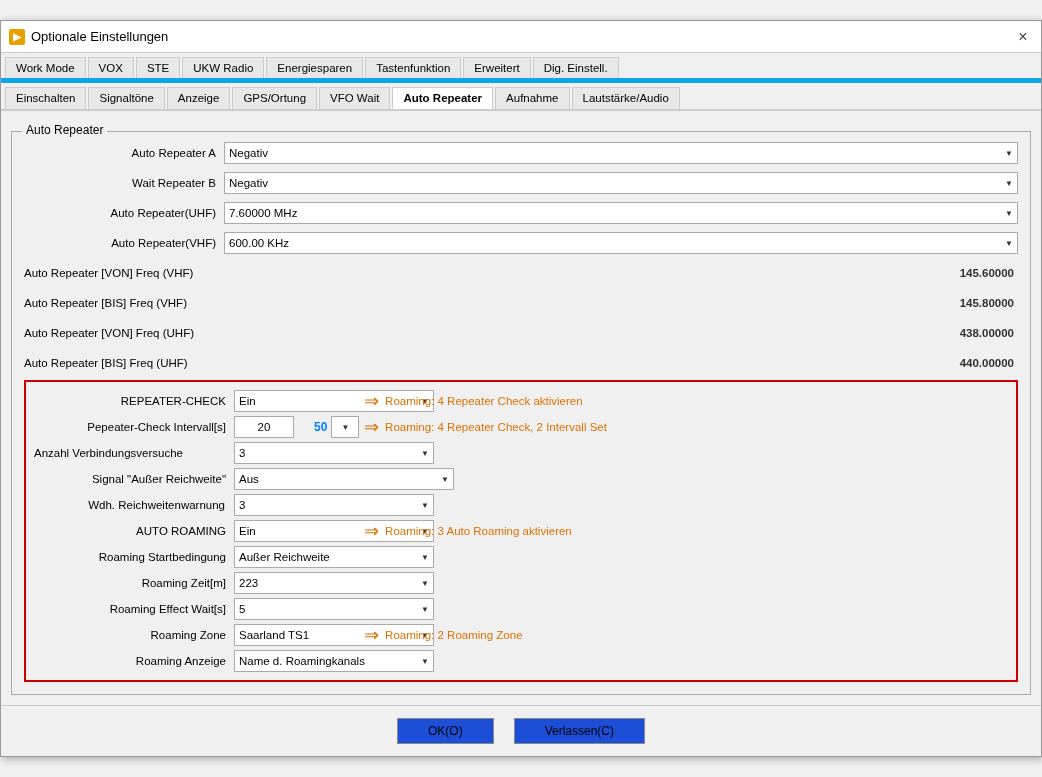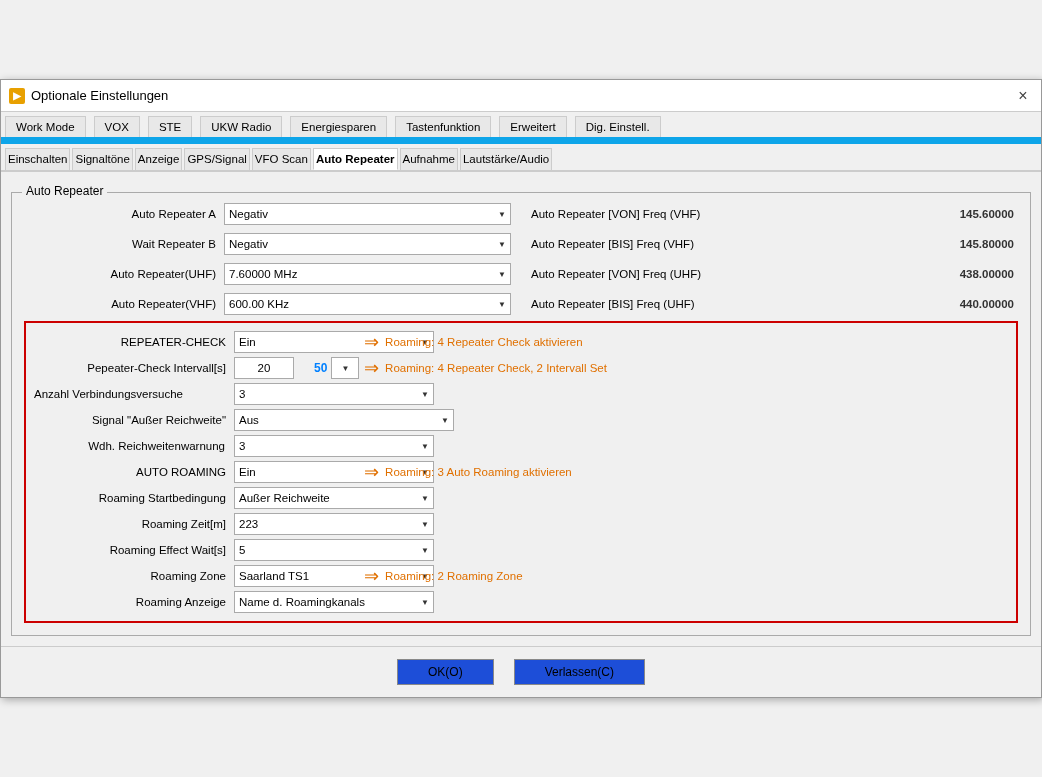--- a/index.html
+++ b/index.html
@@ -54,42 +54,42 @@
       cursor: pointer;
       display: flex;
       align-items: center;
       justify-content: center;
       font-size: 16px;
       color: #444;
     }
     .tabs-row {
       display: flex;
       background: #f0f0f0;
-      border-bottom: 7px solid #0ea5e9;
+      border-bottom: 5px solid #0ea5e9;
       padding: 4px 4px 0 4px;
-      gap: 8px;
+      gap: 2px;
     }
     .tab {
       padding: 4px 10px;
       border: 1px solid #ccc;
       background: #e8e8e8;
       cursor: pointer;
       font-size: 11.5px;
       border-bottom: none;
       white-space: nowrap;
     }
     .tabs-row2 {
       display: flex;
       background: #f0f0f0;
       border-bottom: 2px solid #ccc;
       padding: 4px 4px 0 4px;
       gap: 2px;
     }
     .tab2 {
-      padding: 4px 2px;
+      padding: 4px 10px;
       border: 1px solid #ccc;
       background: #e8e8e8;
       cursor: pointer;
       font-size: 11.5px;
       border-bottom: none;
       white-space: nowrap;
     }
     .tab2.active {
       background: #fff;
       border-bottom: 1px solid #fff;
@@ -110,21 +110,21 @@
       position: absolute;
       top: -9px;
       left: 10px;
       background: #f0f0f0;
       padding: 0 4px;
       font-size: 12px;
       font-weight: normal;
     }
     .form-layout {
       display: grid;
-      grid-template-columns: 1fr 1fr;
+      grid-template-columns: 1fr;
       gap: 4px 20px;
     }
     .left-col, .right-col {
       display: flex;
       flex-direction: column;
       gap: 4px;
     }
     .form-row {
       display: flex;
       align-items: center;
@@ -252,22 +252,22 @@
       <div class="tab">Energiesparen</div>
       <div class="tab">Tastenfunktion</div>
       <div class="tab">Erweitert</div>
       <div class="tab">Dig. Einstell.</div>
     </div>
 
   <div class="tabs-row2" id="tab-row-2">
       <div class="tab2">Einschalten</div>
       <div class="tab2">Signaltöne</div>
       <div class="tab2">Anzeige</div>
-      <div class="tab2">GPS/Signal</div>
-      <div class="tab2">VFO Scan</div>
+      <div class="tab2">GPS/Ortung</div>
+      <div class="tab2">VFO Wait</div>
       <div class="tab2 active">Auto Repeater</div>
       <div class="tab2">Aufnahme</div>
       <div class="tab2">Lautstärke/Audio</div>
     </div>
 
   <div class="content">
     <div class="group-box">
       <span class="group-box-title">Auto Repeater</span>
 
       <div class="form-layout">

